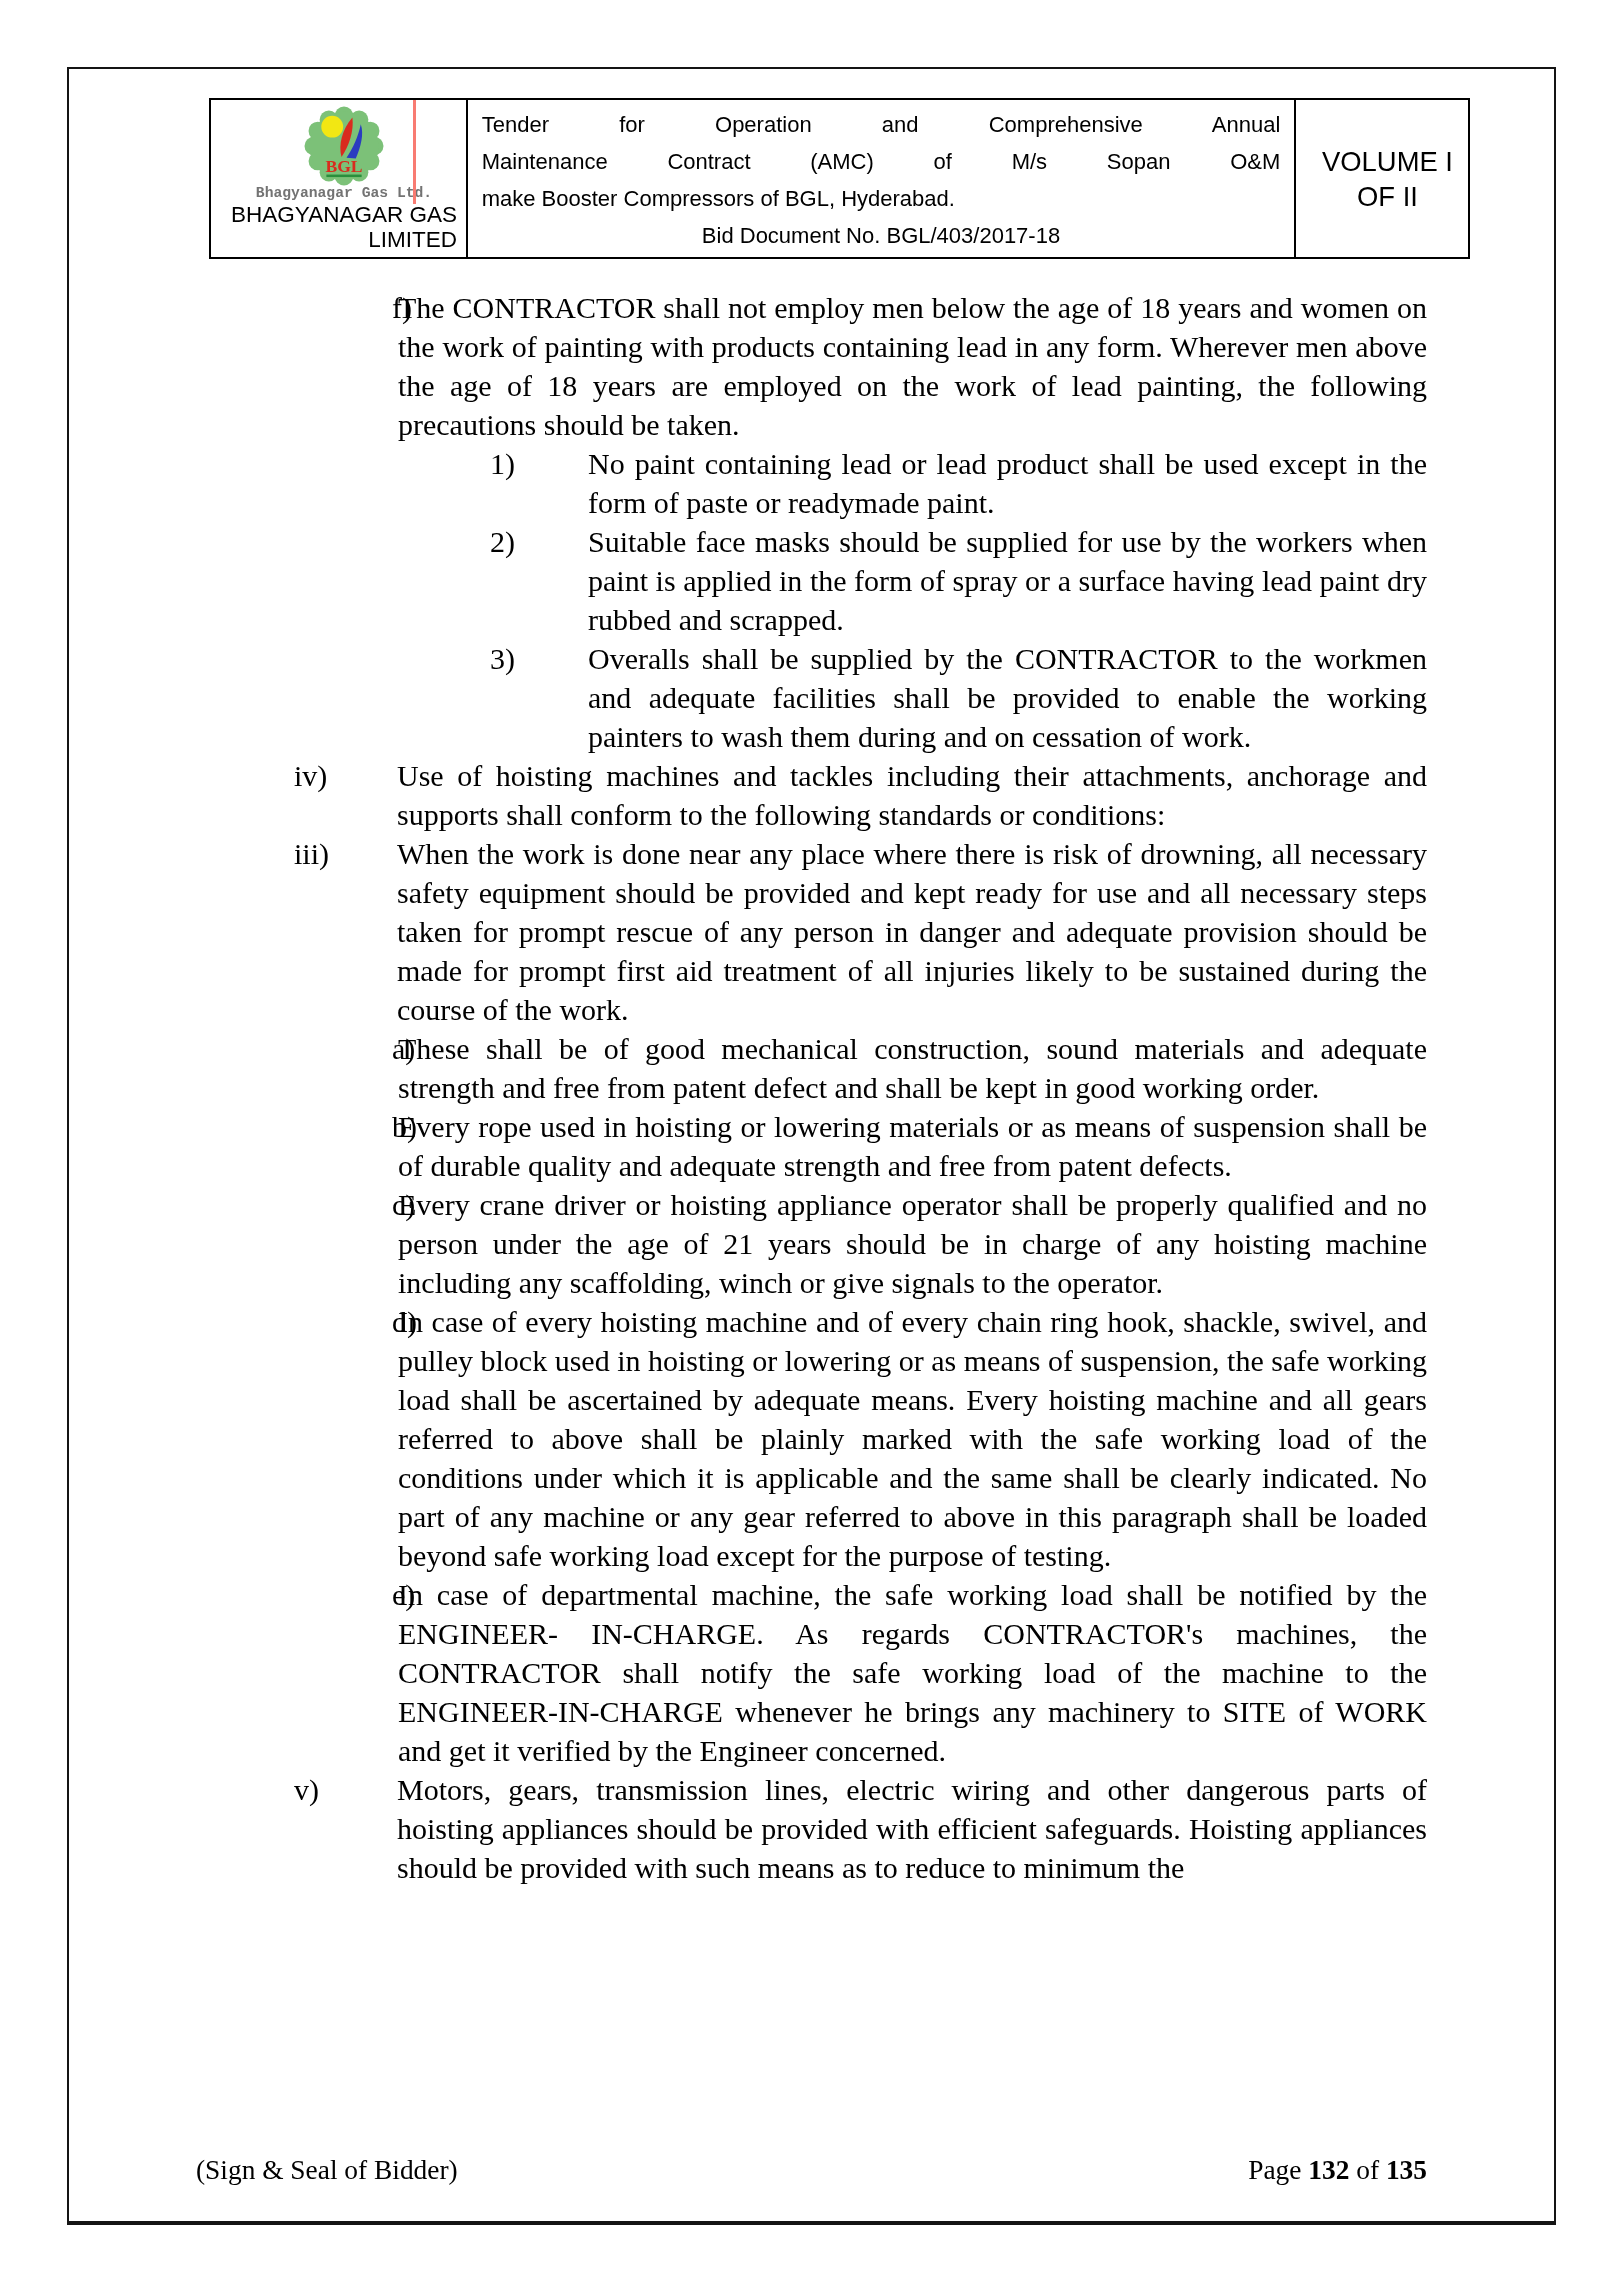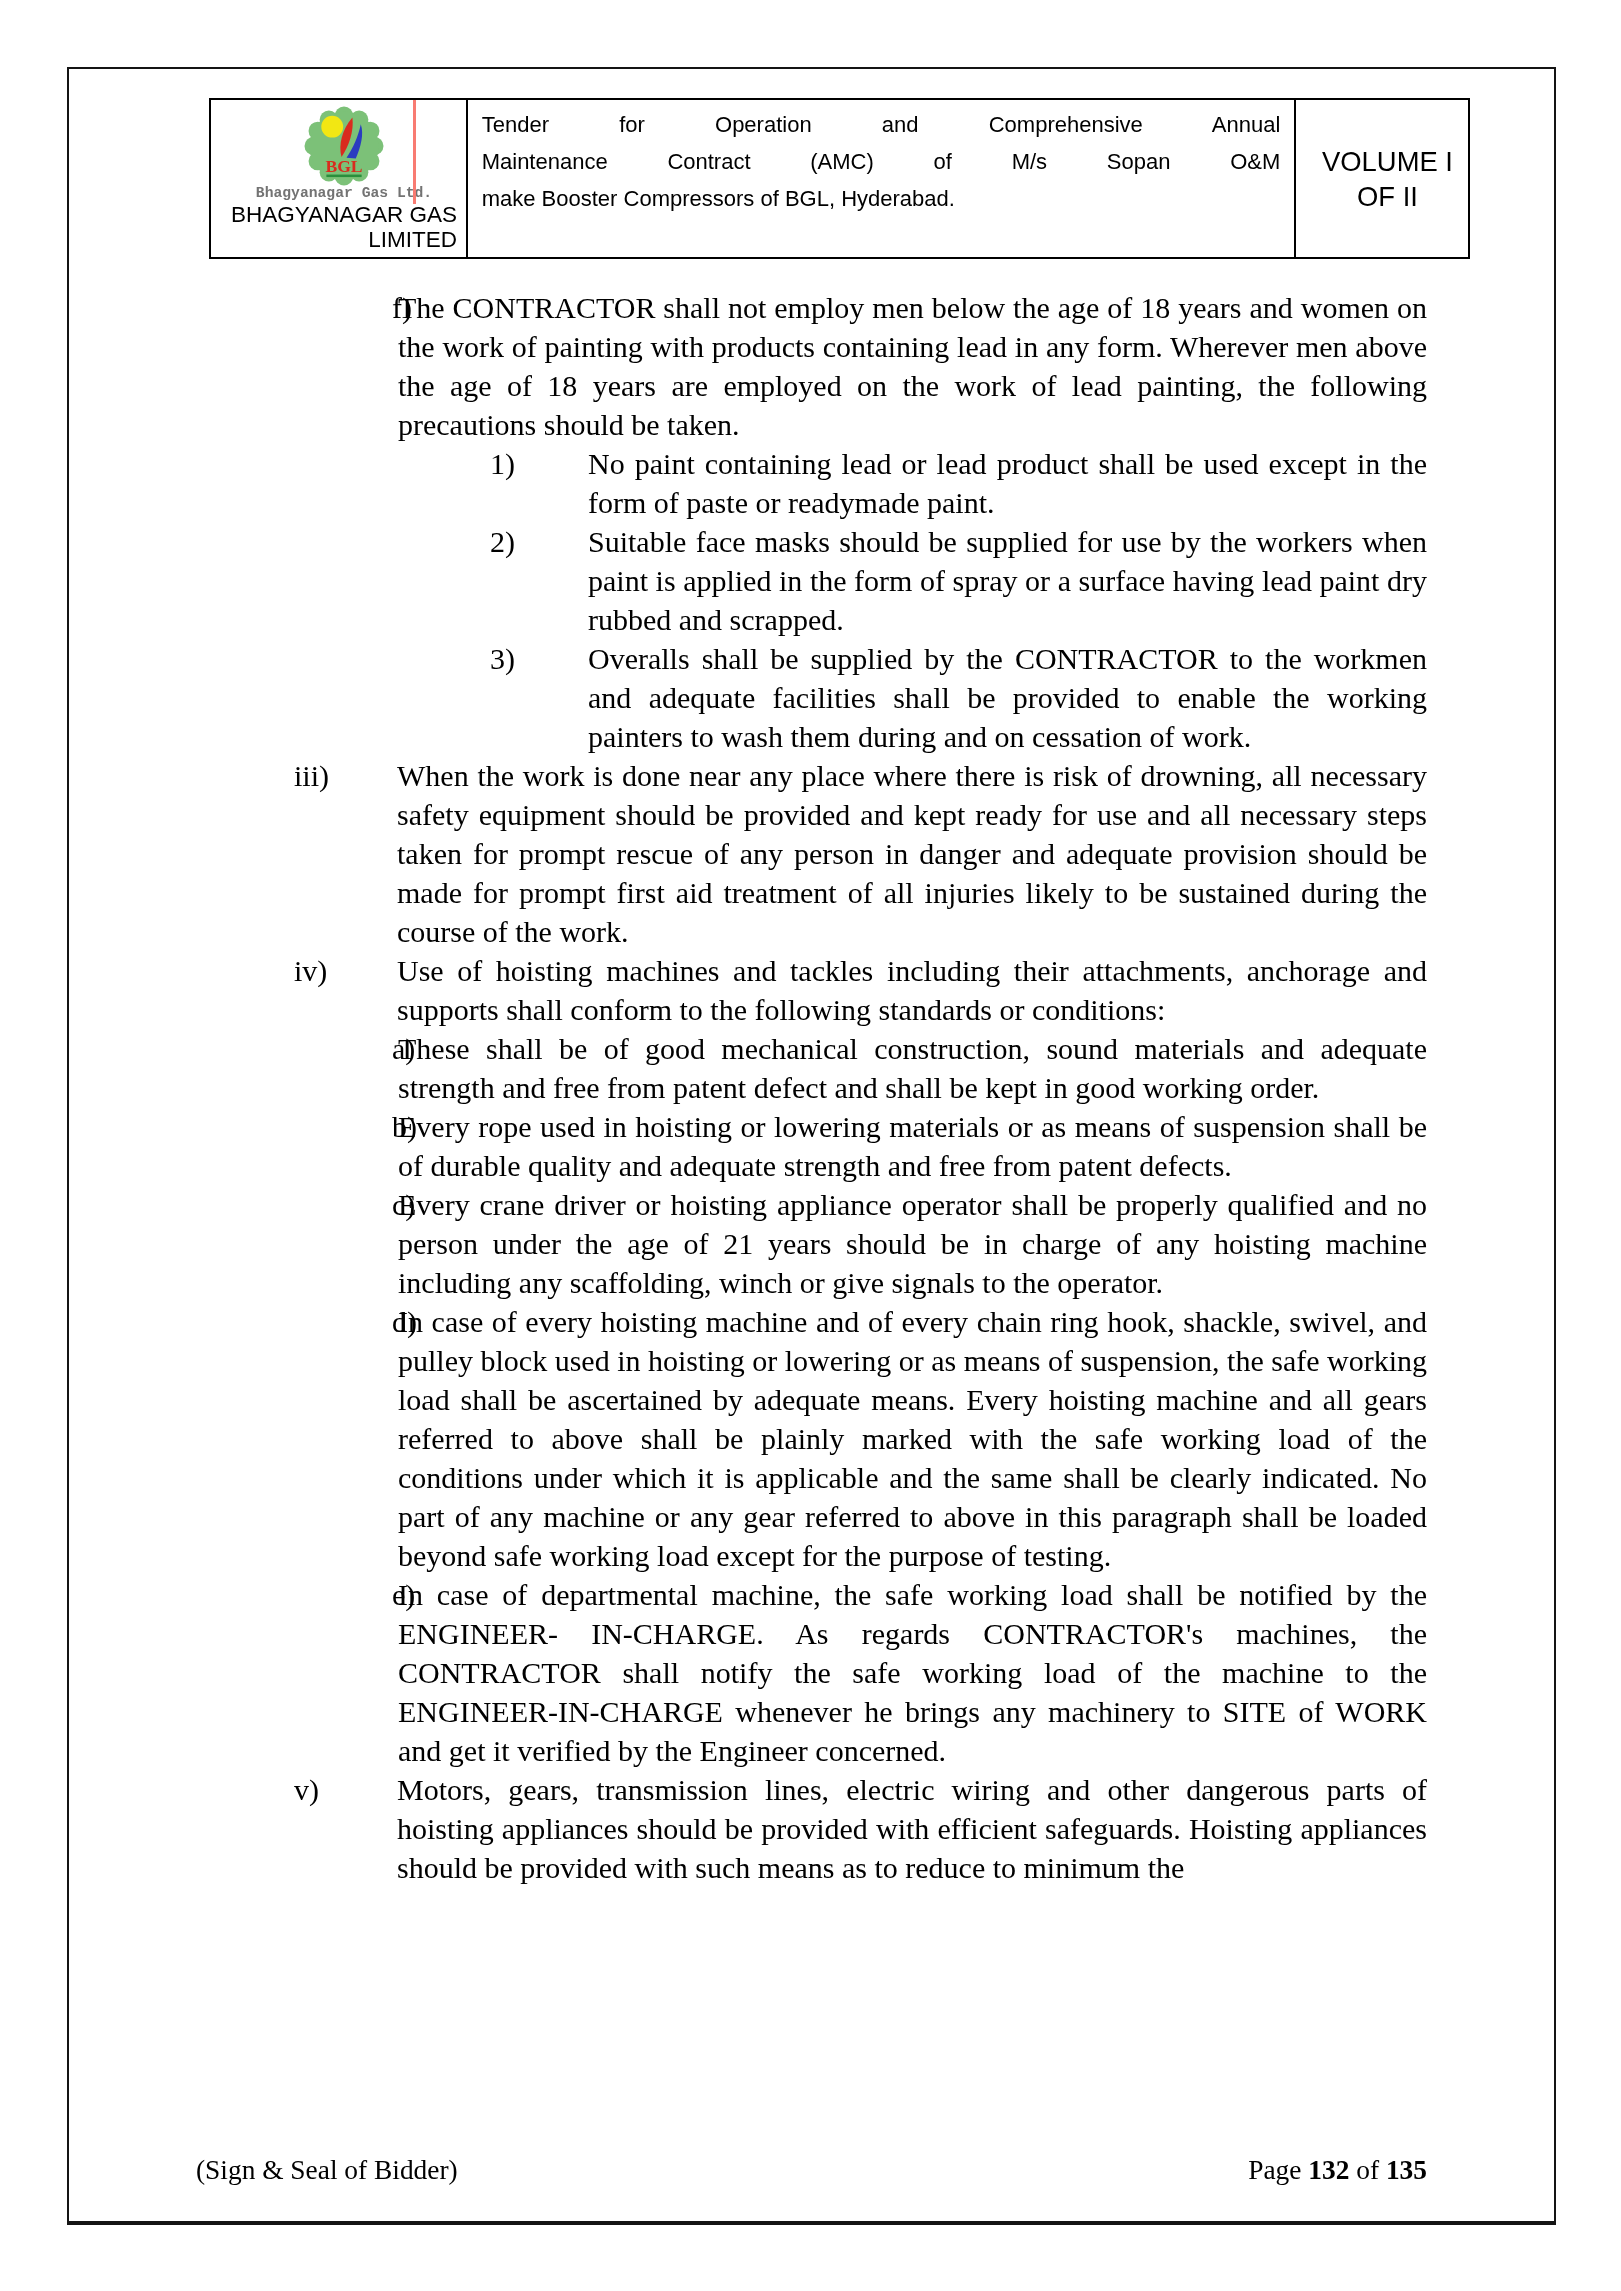--- a/index.html
+++ b/index.html
@@ -77,20 +77,21 @@
       <div class="logo-caption">Bhagyanagar Gas Ltd.</div>
       <div class="company">
         <div>BHAGYANAGAR GAS</div>
         <div>LIMITED</div>
       </div>
     </div>
     <div class="cell title-cell">
       <div class="tline-j">Tender for Operation and Comprehensive Annual</div>
       <div class="tline-j">Maintenance Contract (AMC) of M/s Sopan O&amp;M</div>
       <div class="tline-l">make Booster Compressors of BGL, Hyderabad.</div>
+      <div class="tline-c">Bid Document No. BGL/403/2017-18</div>
     </div>
     <div class="cell volume-cell">
       <div>VOLUME I</div>
       <div>OF II</div>
     </div>
   </div>
 
   <div class="body-text">
     <div class="item l2">
       <span class="label">f)</span>
@@ -102,26 +103,26 @@
     </div>
     <div class="item l3">
       <span class="label">2)</span>
       <span class="text">Suitable face masks should be supplied for use by the workers when paint is applied in the form of spray or a surface having lead paint dry rubbed and scrapped.</span>
     </div>
     <div class="item l3">
       <span class="label">3)</span>
       <span class="text">Overalls shall be supplied by the CONTRACTOR to the workmen and adequate facilities shall be provided to enable the working painters to wash them during and on cessation of work.</span>
     </div>
     <div class="item l1">
+      <span class="label">iv)</span>
+      <span class="text">Use of hoisting machines and tackles including their attachments, anchorage and supports shall conform to the following standards or conditions:</span>
+    </div>
+    <div class="item l1">
       <span class="label">iii)</span>
       <span class="text">When the work is done near any place where there is risk of drowning, all necessary safety equipment should be provided and kept ready for use and all necessary steps taken for prompt rescue of any person in danger and adequate provision should be made for prompt first aid treatment of all injuries likely to be sustained during the course of the work.</span>
-    </div>
-    <div class="item l1">
-      <span class="label">iv)</span>
-      <span class="text">Use of hoisting machines and tackles including their attachments, anchorage and supports shall conform to the following standards or conditions:</span>
     </div>
     <div class="item l2">
       <span class="label">a)</span>
       <span class="text">These shall be of good mechanical construction, sound materials and adequate strength and free from patent defect and shall be kept in good working order.</span>
     </div>
     <div class="item l2">
       <span class="label">b)</span>
       <span class="text">Every rope used in hoisting or lowering materials or as means of suspension shall be of durable quality and adequate strength and free from patent defects.</span>
     </div>
     <div class="item l2">

